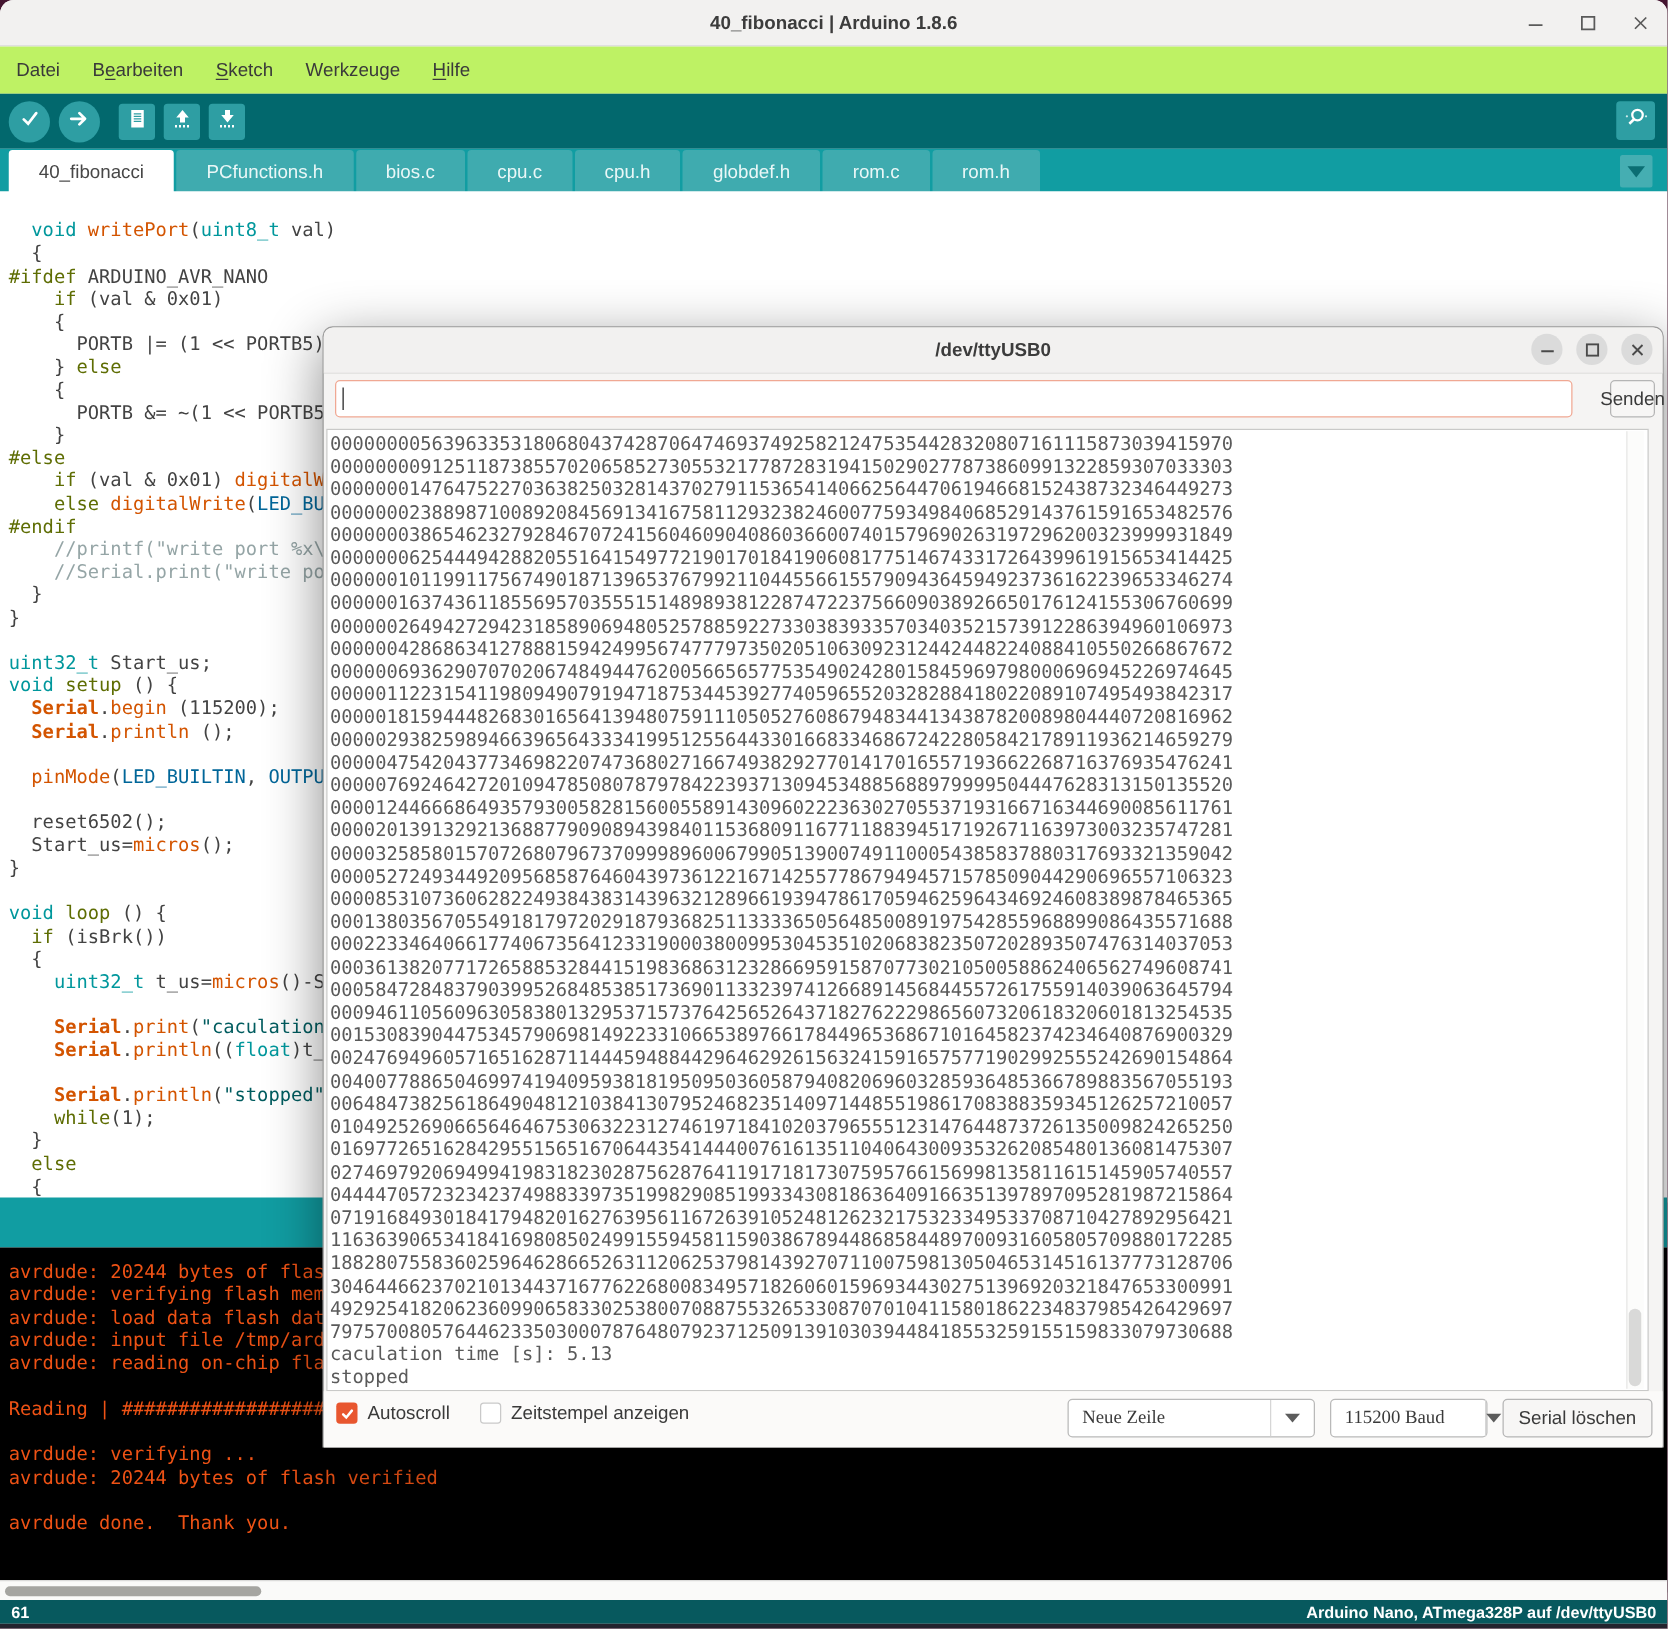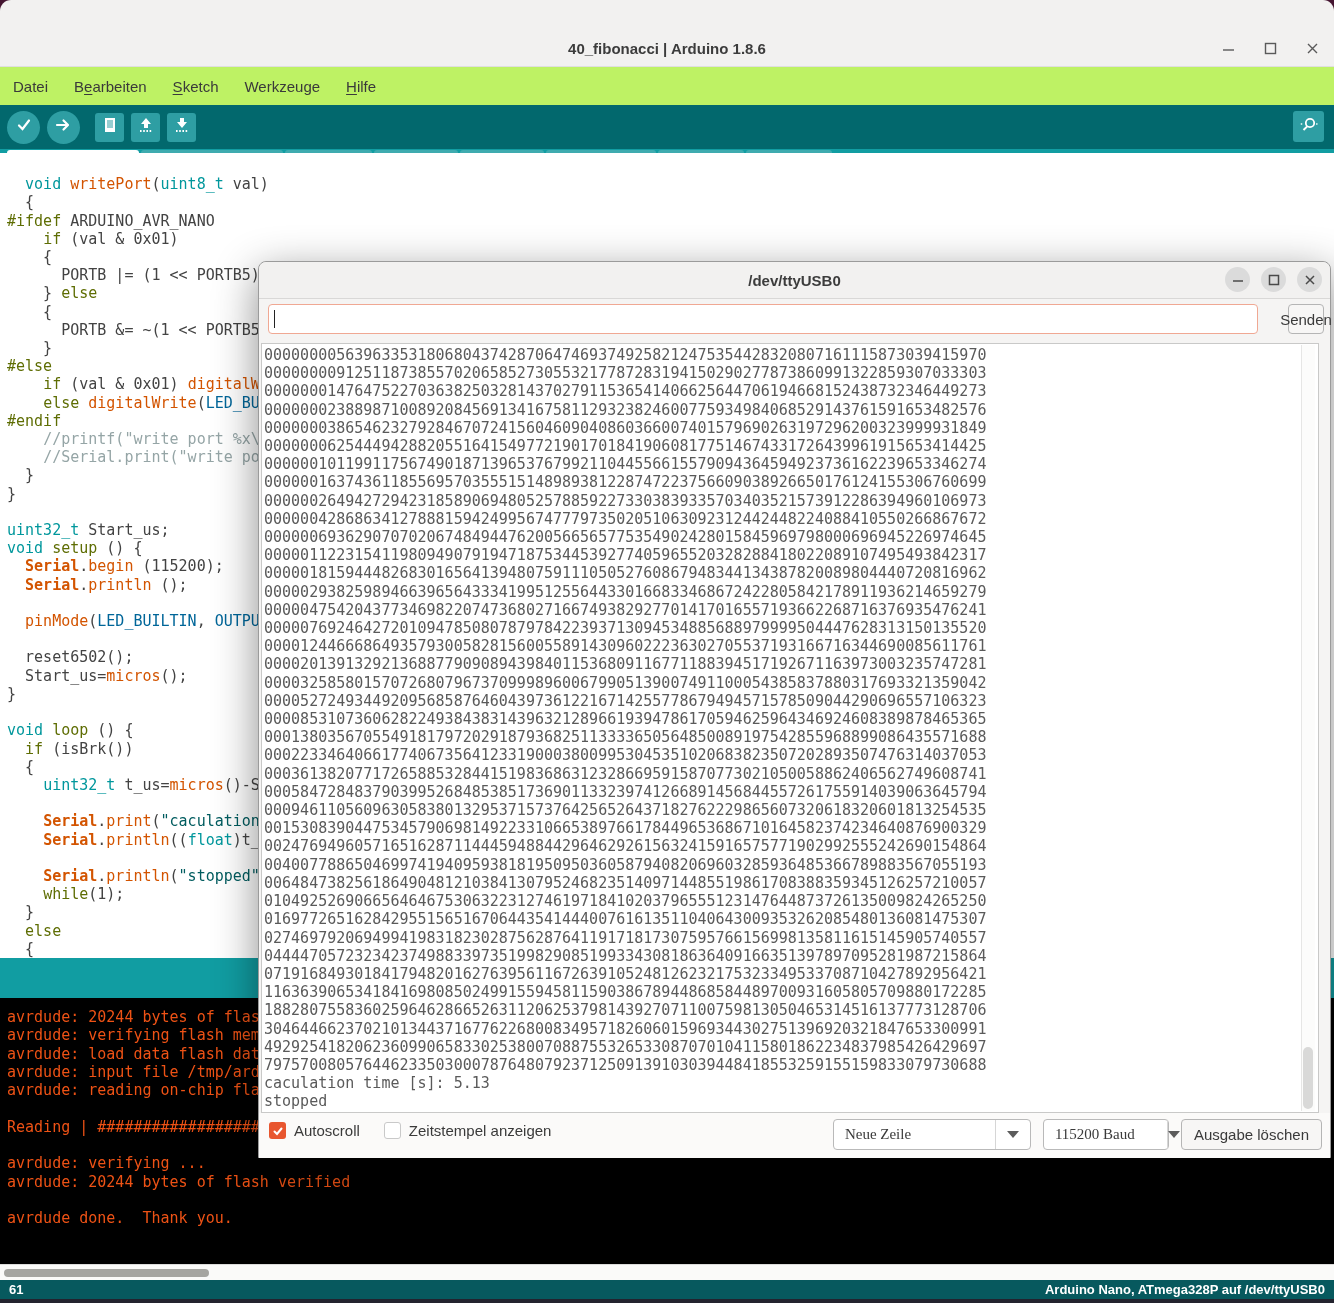--- a/index.html
+++ b/index.html
@@ -1,21 +1,21 @@
 <!DOCTYPE html>
 <html><head>
 <meta charset="utf-8">
 <style>
   html,body{margin:0;padding:0;}
   body{width:1334px;height:1303px;background:#441430;font-family:"Liberation Sans",sans-serif;}
   .root{position:relative;width:1334px;height:1303px;overflow:hidden;background:#441430;}
   .main-window{position:absolute;inset:0;background:#F2F1F0;border-radius:11px 11px 0 0;overflow:hidden;}
 
   
-  .titlebar{position:relative;height:36px;background:#F2F1F0;border-bottom:1px solid #E0DFDE;margin-top:30px;}
+  .titlebar{position:relative;height:36px;background:#F2F1F0;border-bottom:1px solid #E0DFDE;}
   .titlebar .title{position:absolute;left:0;right:0;top:0;height:36px;display:flex;align-items:center;justify-content:center;
     font-size:15px;color:#3c3c3c;font-weight:bold;}
   .win-controls{position:absolute;right:14px;top:0;height:36px;display:flex;align-items:center;gap:26px;}
   .wc{width:16px;height:16px;display:flex;align-items:center;justify-content:center;cursor:default;}
 
   
   .menubar{height:38px;background:#bef264;display:flex;align-items:center;padding-left:9px;gap:18px;font-size:15px;color:#3a3a3a;}
   .menu-item{padding:2px 4px;}
   .menu-item u{text-underline-offset:2px;}
 
@@ -264,17 +264,17 @@
           <span class="chev">
               <span class="tri"></span>
             </span>
         </div>
         <div class="dropdown dd2">
           <span class="lbl">115200 Baud</span>
           <span class="chev">
               <span class="tri"></span>
             </span>
         </div>
-        <div class="clear-btn">Ausgabe löschen</div>
+        <div class="clear-btn">Serial löschen</div>
       </div>
     </div>
   </div>
 </div>
 
 </body></html>

